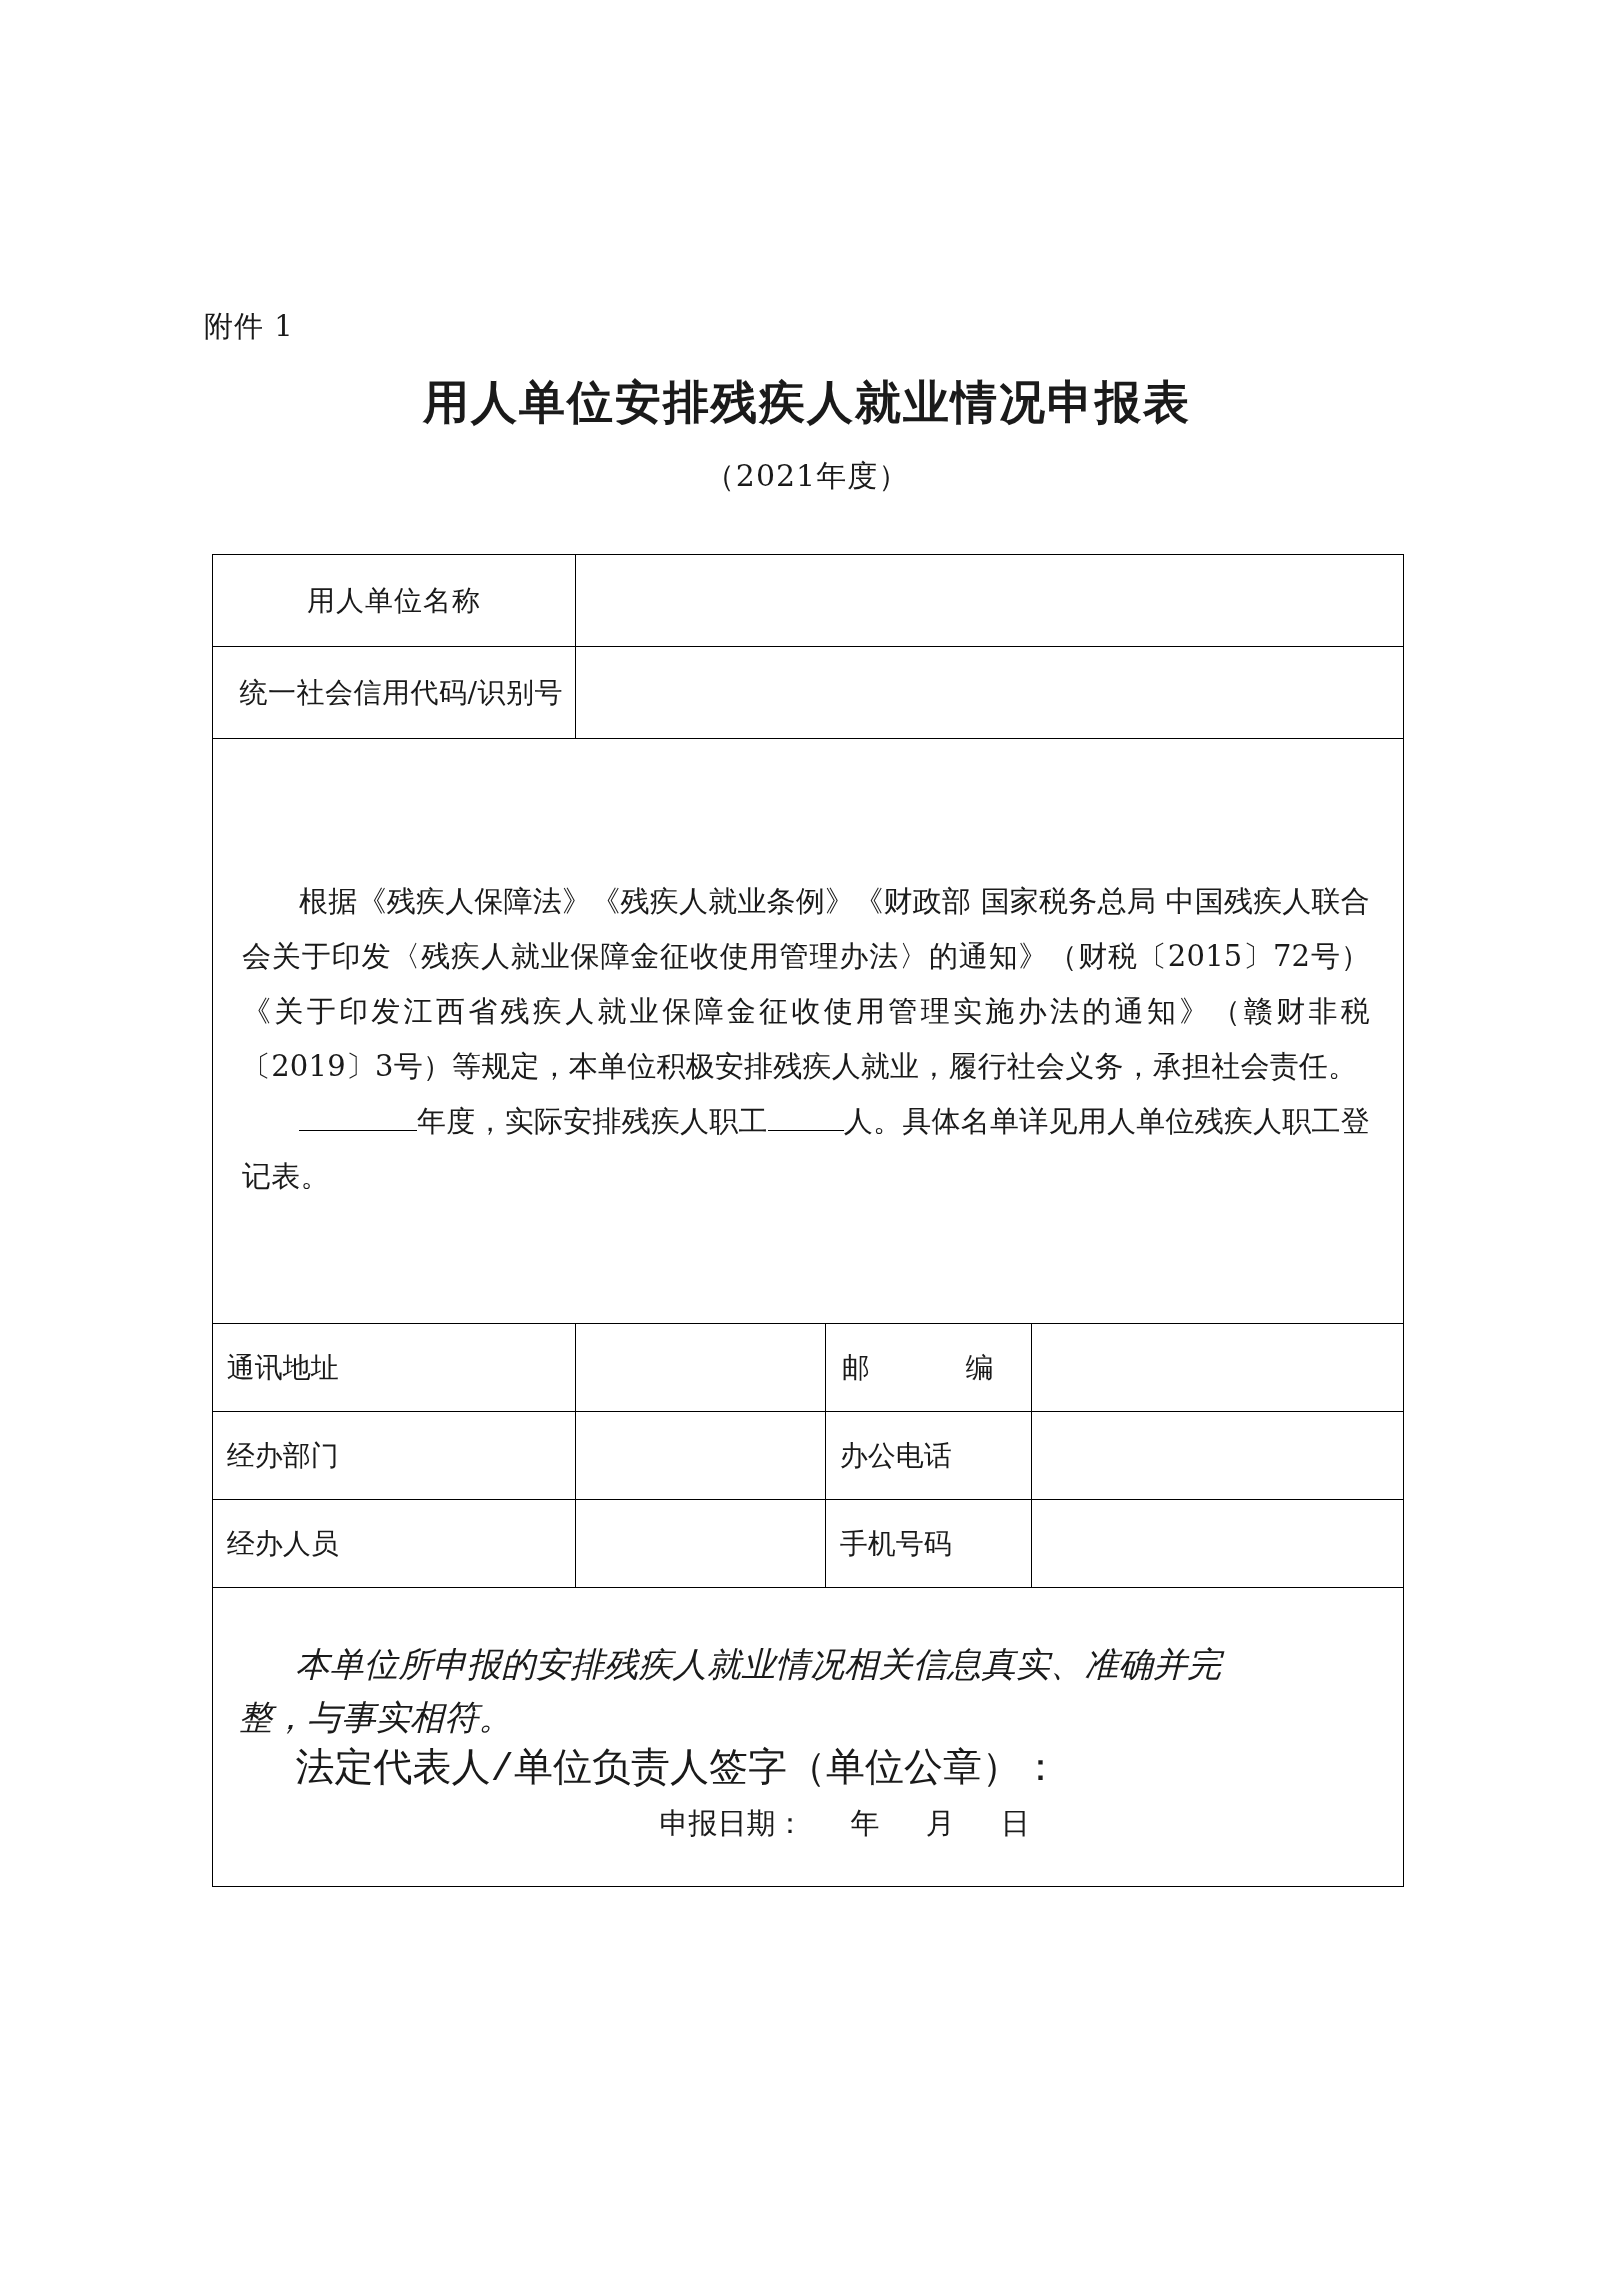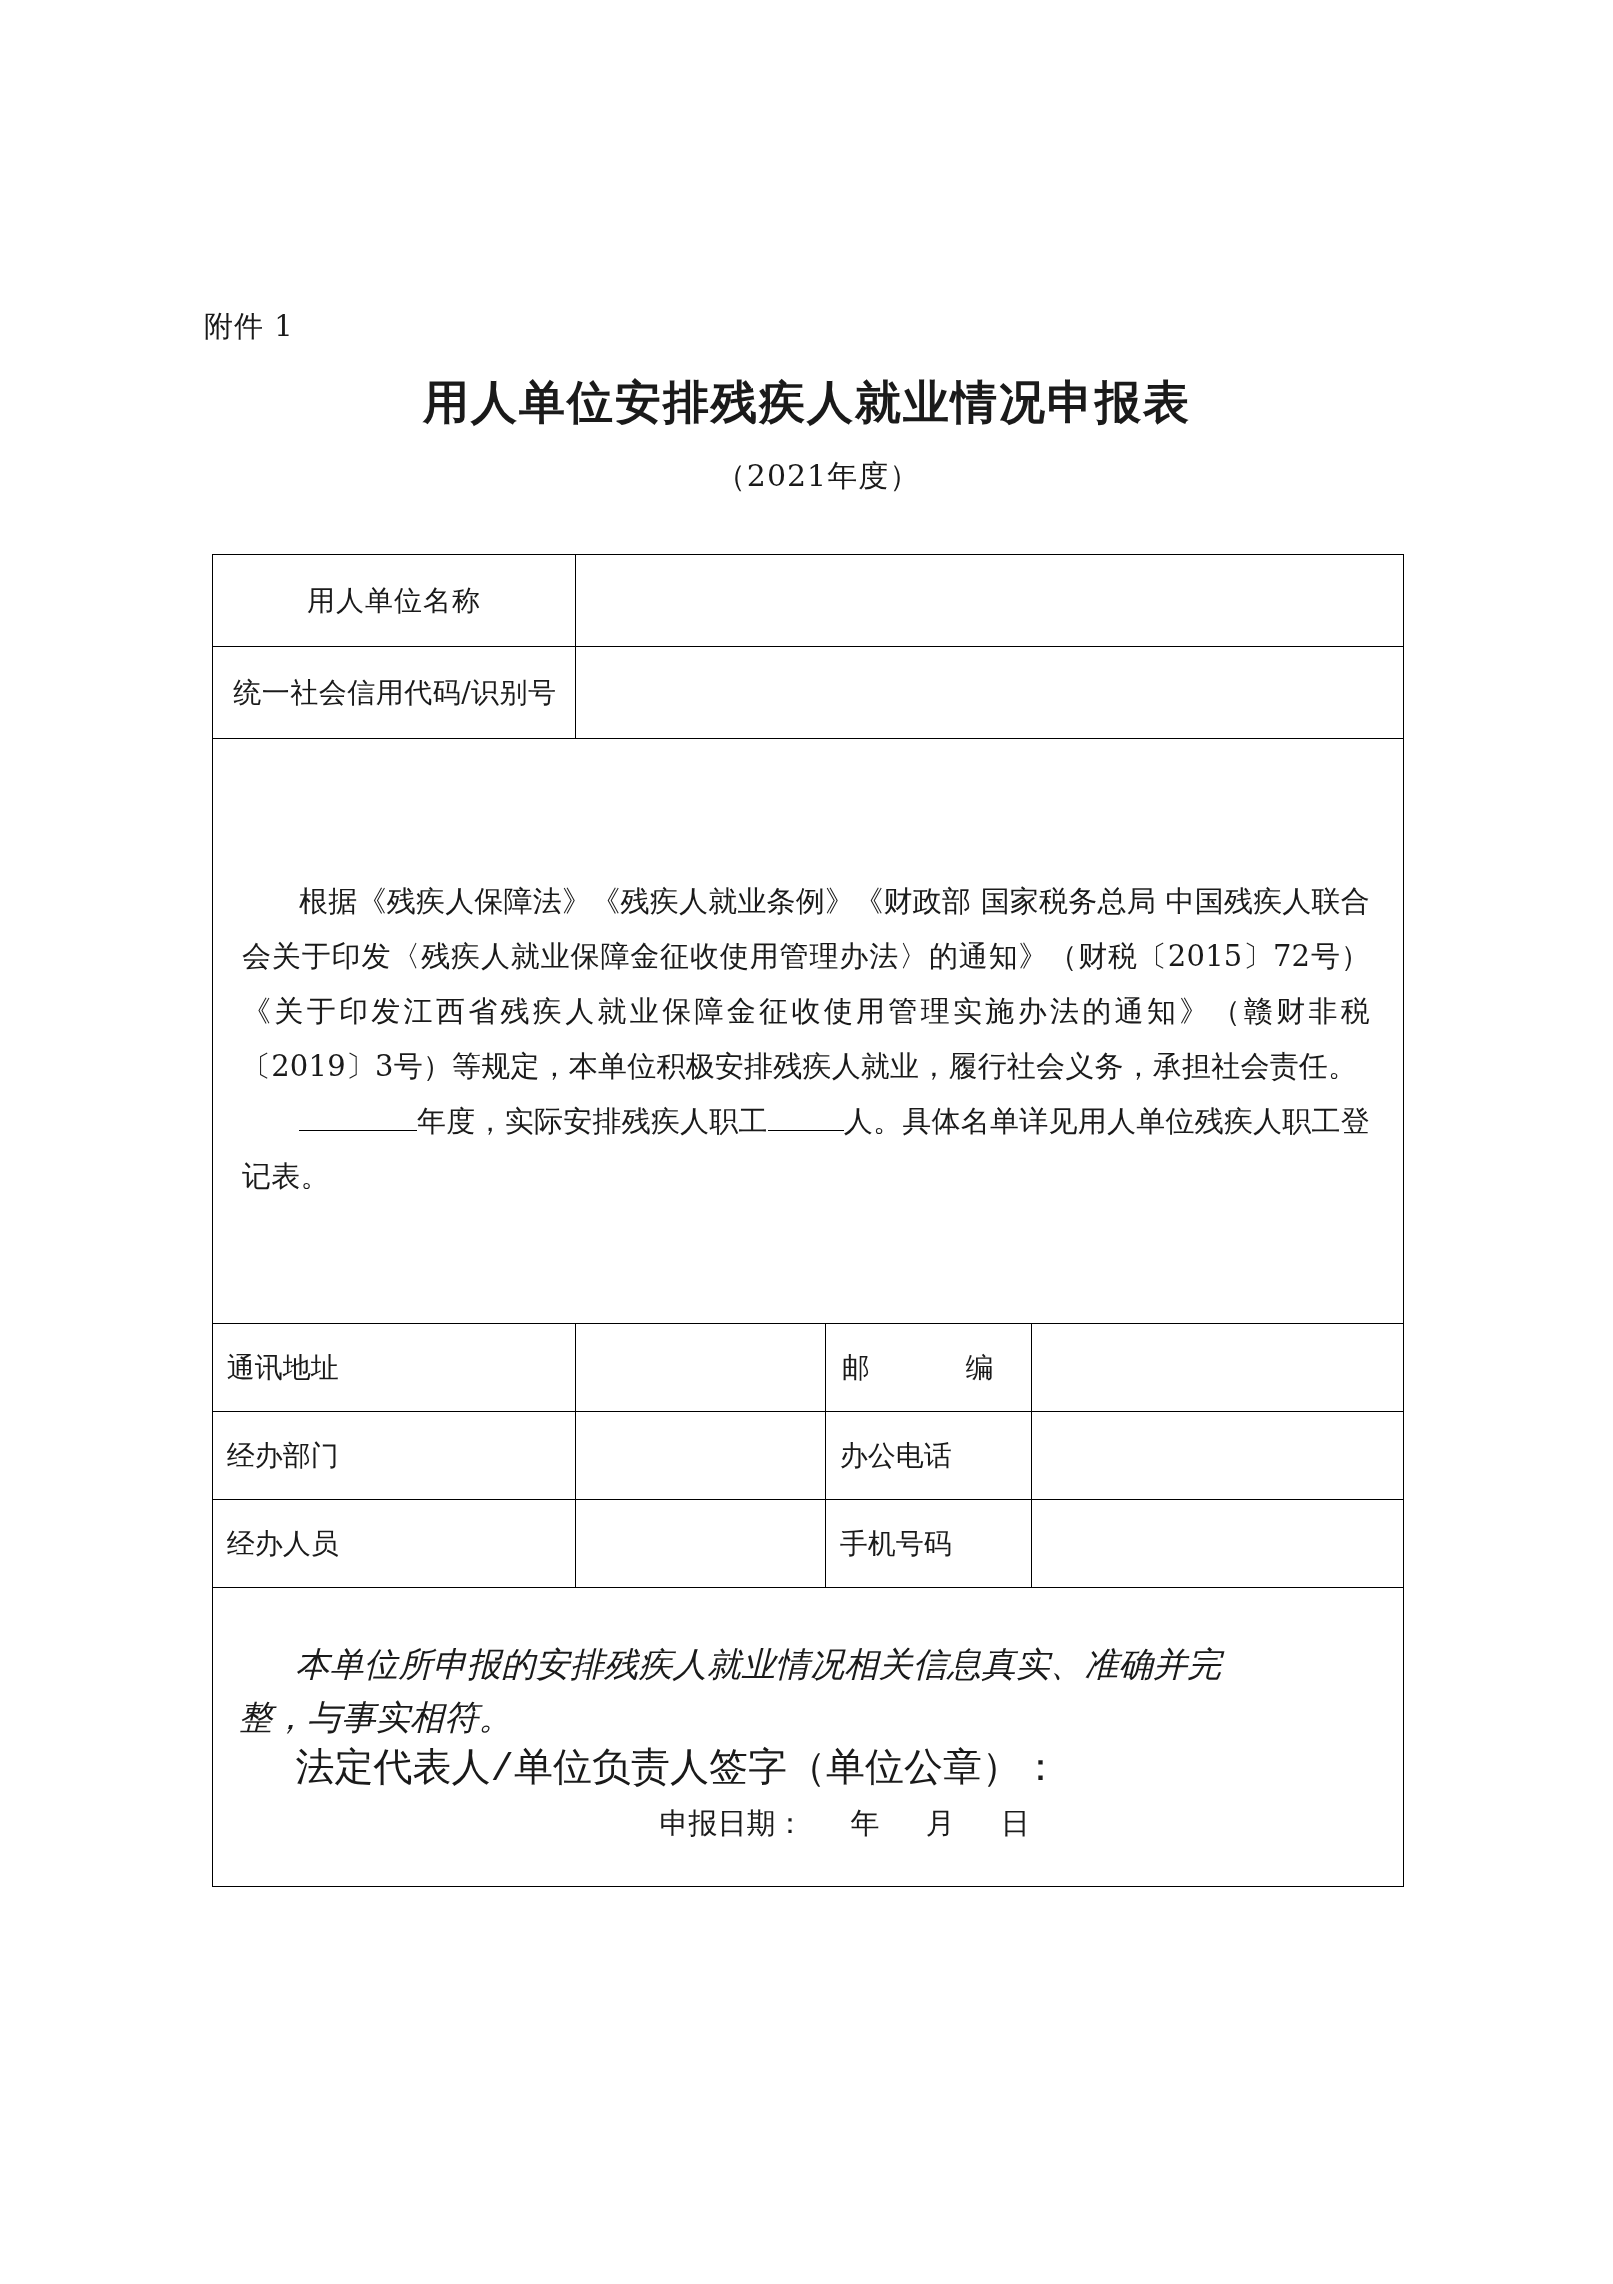--- a/index.html
+++ b/index.html
@@ -36,21 +36,21 @@
     top: 372px;
     width: 1206px;
     text-align: center;
     font-size: 46px;
     font-weight: bold;
     letter-spacing: 2px;
     font-family: "DejaVu Serif", "Liberation Serif", serif;
   }
   .doc-subtitle {
     position: absolute;
-    left: 215px;
+    left: 204px;
     top: 456px;
     width: 1206px;
     text-align: center;
     font-size: 30px;
     letter-spacing: 1px;
   }
   table.form {
     position: absolute;
     left: 212px;
     top: 554px;
@@ -64,21 +64,21 @@
     vertical-align: middle;
     font-size: 28px;
   }
   .lbl-center {
     text-align: center;
     height: 67px;
     font-size: 28px;
     letter-spacing: 1px;
   }
   .lbl-left {
-    text-align: center;
+    text-align: right;
     padding-left: 13.7px !important;
     height: 67px;
     font-size: 28px;
     letter-spacing: 0.5px;
   }
   .blank-cell { background: #fff; }
 
   .para-cell {
     height: 549px;
     vertical-align: top;

